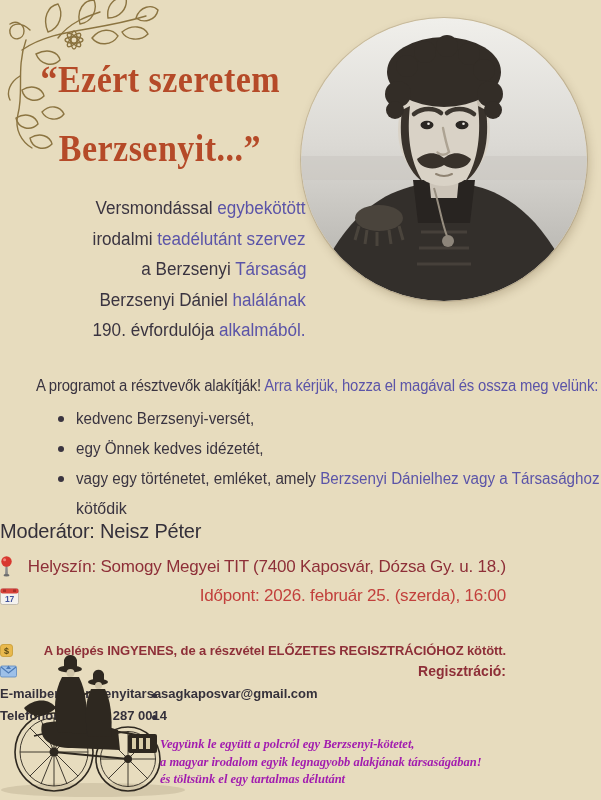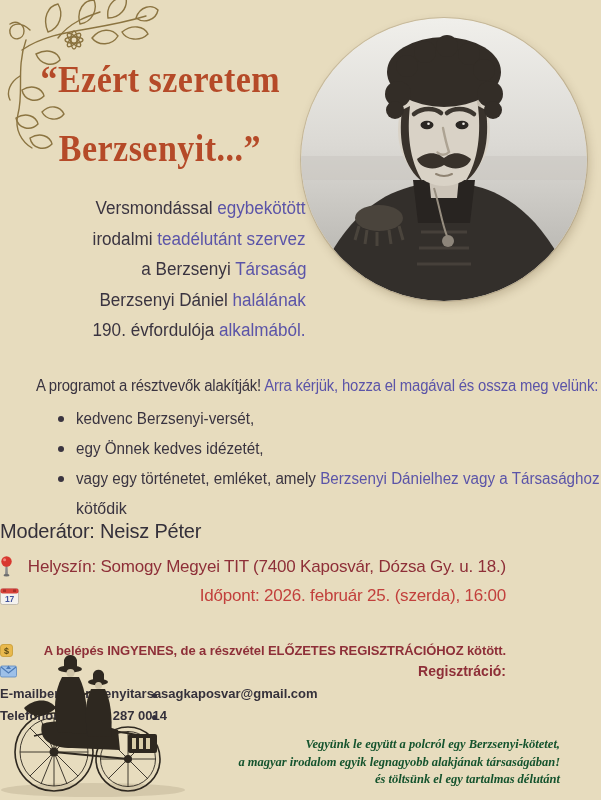--- a/index.html
+++ b/index.html
@@ -60,23 +60,23 @@
   .regfee { top:643px; color:#8e2f38; font-size:13px; font-weight:bold; letter-spacing:-0.1px; }
   .reglabel { top:663px; color:#8e2f38; font-size:14px; font-weight:bold; }
   .regline { color:#35313b; font-size:13px; font-weight:bold; }
   #regemail { top:686px; }
   #regphone { top:708px; }
   .side-dot { left:152px; width:5px; height:5px; border-radius:50%; background:#35313b; }
   #dot-email { top:693px; }
   #dot-phone { top:715px; }
 
   
-  .closing { top:736px; left:160px; width:400px; text-align:right;
+  .closing { top:736px; left:160px; width:400px; text-align:left;
     font-family:"Liberation Serif", serif; font-style:italic; font-weight:bold;
-    font-size:12.5px; line-height:17.5px; color:#14532d; }
+    font-size:12.5px; line-height:17.5px; color:#a21caf; }
 
   svg .ln { stroke:#8b7441; fill:none; stroke-width:1.4; stroke-linecap:round; }
 </style>
 </head>
 <body>
 
 <div class="poster">
 
   <svg class="abs" style="left:-4px; top:-4px;" width="178" height="168" viewBox="0 0 178 168">
     <g class="ln">

